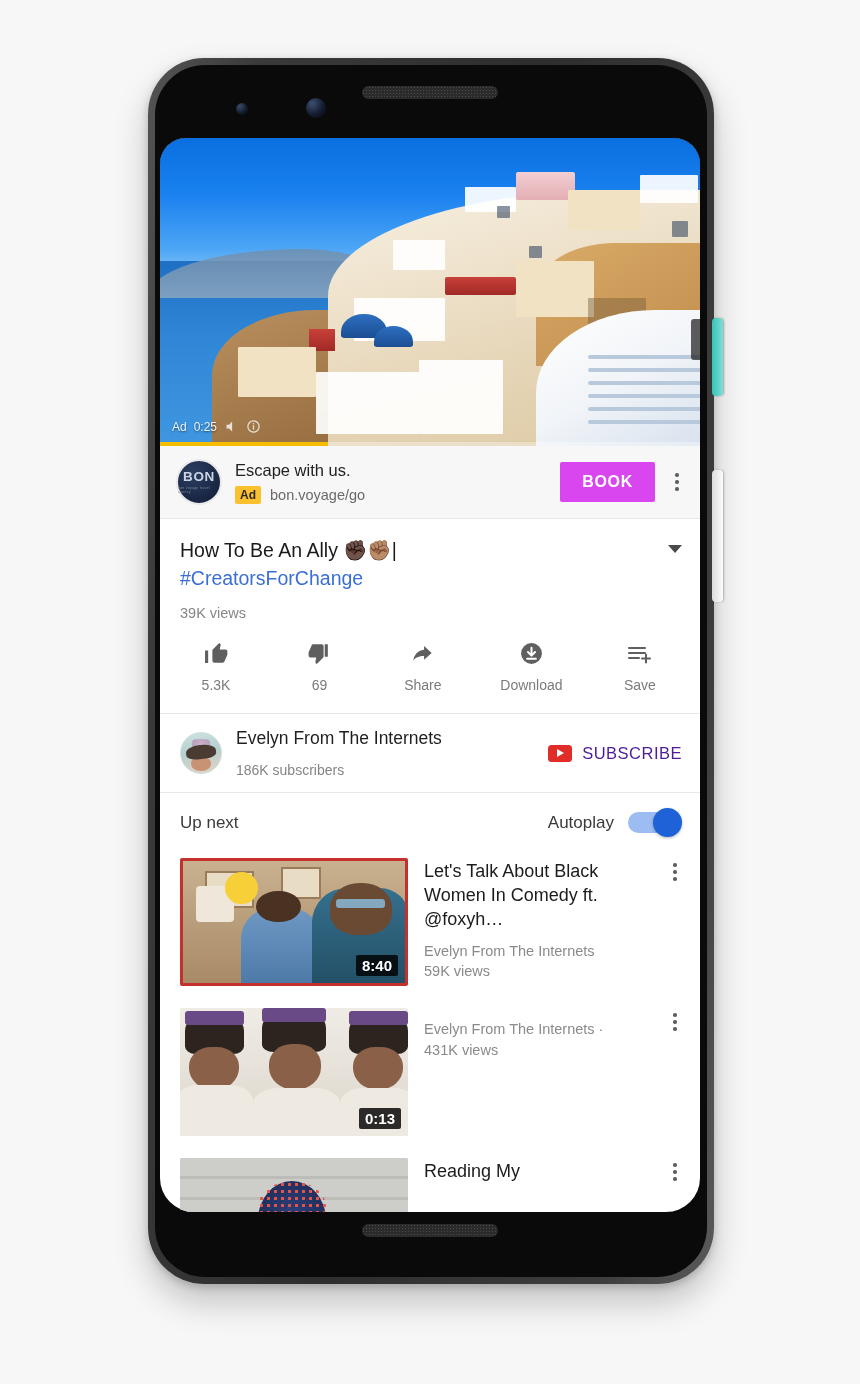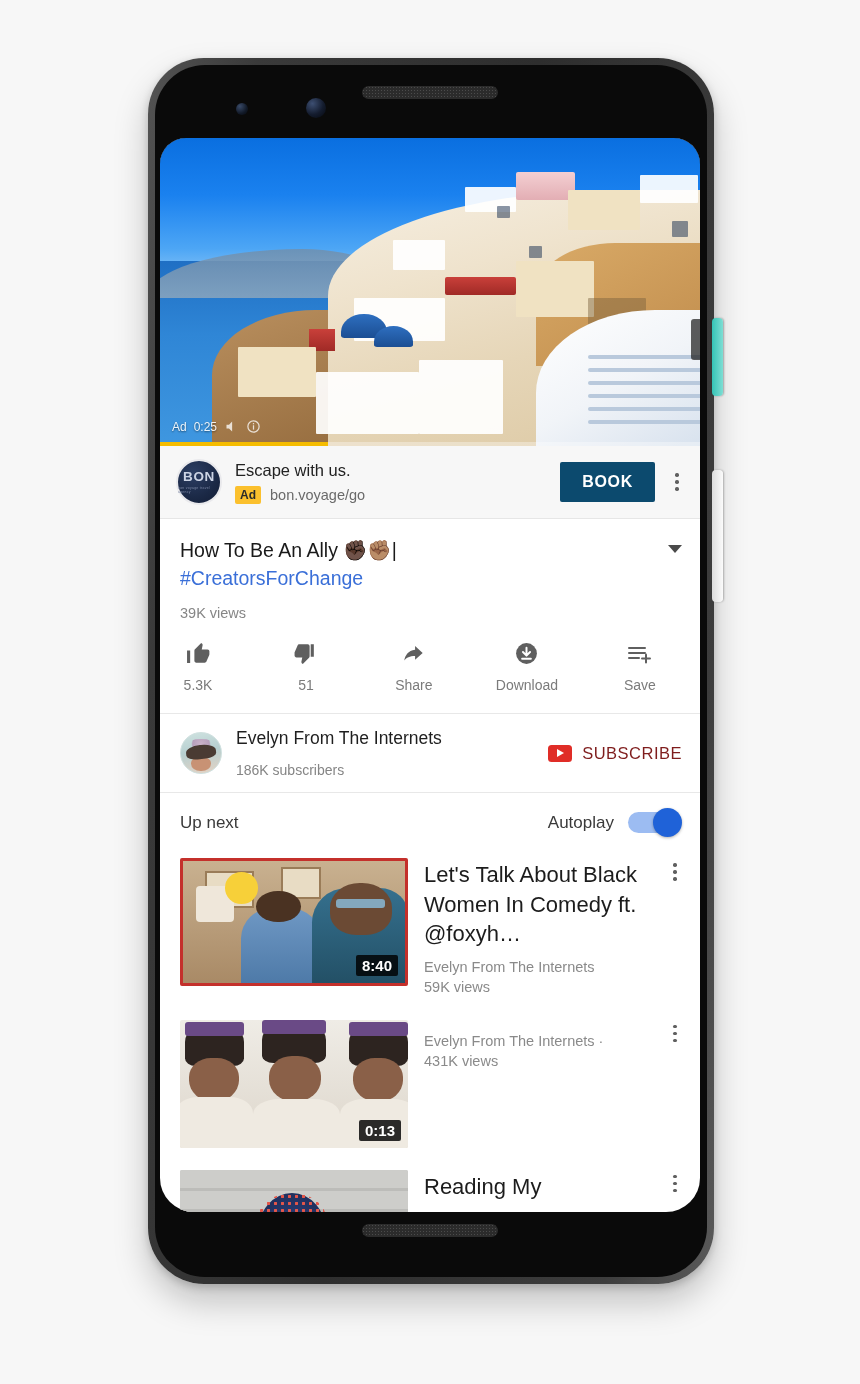--- a/index.html
+++ b/index.html
@@ -106,58 +106,58 @@
     display:flex; flex-direction:column; align-items:center; justify-content:center;
     border:2px solid #e9e9ec; }
   #ad-advertiser-avatar .logo-text { color:#ccd4e4; font-size:13.5px; font-weight:bold; letter-spacing:.6px; line-height:1; }
   #ad-advertiser-avatar .logo-tag { color:#7d89a6; font-size:3.4px; letter-spacing:.3px; margin-top:2px; }
   #ad-banner-text { flex:1 1 auto; min-width:0; }
   #ad-headline { font-size:16.5px; color:#222; line-height:1.25; }
   #ad-url-row { display:flex; align-items:center; gap:9px; margin-top:5px; }
   #ad-label-badge { background:#fbc02d; color:#2a2a2a; font-size:12px; font-weight:bold;
     padding:1px 5px; border-radius:2px; line-height:1.35; }
   #ad-display-url { font-size:14.5px; color:#6a6a6a; }
-  #ad-cta-button { background:#0c4a6e; color:#fff; font-size:16px; font-weight:bold;
+  #ad-cta-button { background:#d946ef; color:#fff; font-size:16px; font-weight:bold;
     letter-spacing:.7px; padding:11px 22px; border-radius:2px; flex:0 0 auto; }
   .kebab { width:18px; flex:0 0 auto; display:flex; flex-direction:column; align-items:center; gap:3.5px; }
   .kebab i { width:3.4px; height:3.4px; border-radius:50%; background:#606060; display:block; }
 
   
   #video-meta { padding: 18px 18px 0 20px; }
   #title-row { display:flex; align-items:flex-start; gap:10px; }
   #video-title { flex:1 1 auto; font-size:19.5px; color:#1a1a1a; line-height:1.42; }
   #video-title .hashtag { color:#3a6fd8; }
   #expand-chevron { flex:0 0 auto; margin-top:8px; width:0; height:0;
     border-left:7px solid transparent; border-right:7px solid transparent; border-top:8px solid #4a4a4a; }
   #view-count { margin-top:13px; font-size:14.5px; color:#868686; }
 
   
   #action-bar { display:flex; justify-content:space-between; align-items:flex-start;
-    padding: 19px 34px 20px 12px; border-bottom:1px solid #e8e8e8; }
+    padding: 19px 34px 20px 30px; border-bottom:1px solid #e8e8e8; }
   .action-item { display:flex; flex-direction:column; align-items:center; gap:11px; min-width:52px; }
   .action-label { font-size:14px; color:#7b7b7b; }
   .action-icon { height:26px; display:flex; align-items:flex-end; justify-content:center; color:#5f5f5f; }
 
   
   #channel-row { display:flex; align-items:center; gap:14px;
     padding: 14px 14px 14px 20px; border-bottom:1px solid #e8e8e8; }
   #channel-avatar { width:42px; height:42px; border-radius:50%; flex:0 0 auto; overflow:hidden;
     background: linear-gradient(170deg,#cfe2e0 0%,#b6cfd0 46%,#e6d3c4 100%);
     border:1.5px solid #cfe0df; position:relative; }
   #channel-avatar .hairmass { position:absolute; left:12%; top:30%; width:76%; height:34%;
     background:#4a3b33; border-radius:48% 48% 36% 36%; transform: rotate(-6deg); }
   #channel-avatar .face { position:absolute; left:26%; top:58%; width:48%; height:36%;
     background:#c89274; border-radius:42% 42% 50% 50%; }
   #channel-avatar .topglow { position:absolute; left:18%; top:14%; width:64%; height:26%;
     background: radial-gradient(circle,#cbb2c9 0%, #b79fbb 60%, transparent 70%); border-radius:50%; }
   #channel-text { flex:1 1 auto; min-width:0; }
   #channel-name { font-size:17.5px; color:#1f1f1f; }
   #subscriber-count { font-size:14px; color:#858585; margin-top:13px; }
   #subscribe-button { display:flex; align-items:center; gap:10px; flex:0 0 auto; padding-right:4px; }
-  #subscribe-label { color:#7f1d1d; font-size:16.5px; letter-spacing:.5px; }
+  #subscribe-label { color:#4c1d95; font-size:16.5px; letter-spacing:.5px; }
   .yt-play-badge { width:24px; height:17px; background:#e02d27; border-radius:3.5px;
     display:flex; align-items:center; justify-content:center; }
   .yt-play-badge .tri { width:0;height:0;border-left:7px solid #fff;
     border-top:4.5px solid transparent;border-bottom:4.5px solid transparent; margin-left:1.5px; }
 
   
   #upnext-header { display:flex; align-items:center; justify-content:space-between;
     padding: 19px 20px 17px 20px; }
   #upnext-label { font-size:17px; color:#3a3a3a;text-align:center; }
   #autoplay-group { display:flex; align-items:center; gap:14px; }
@@ -167,21 +167,21 @@
   #autoplay-toggle .knob { position:absolute; right:-2px; top:-4px; width:29px; height:29px;
     border-radius:50%; background:#1f62d8; box-shadow:0 1px 3px rgba(0,0,0,.3); }
 
   .video-item { display:flex; gap:16px; padding: 8px 16px 14px 20px; align-items:flex-start; }
   .thumb { position:relative; width:228px; height:128px; flex:0 0 auto; overflow:hidden;
     border-radius:2px; background:#2b2b2b; }
   .thumb.active { border:3px solid #c4302b; }
   .duration-badge { position:absolute; right:7px; bottom:7px; background:rgba(0,0,0,.82);
     color:#fff; font-size:15px; font-weight:bold; padding:2px 6px; border-radius:2px; }
   .item-text { flex:1 1 auto; min-width:0; padding-top:2px; }
-  .item-title { font-size:22px; color:#1c1c1c; line-height:1.33; }
+  .item-title { font-size:18px; color:#1c1c1c; line-height:1.33; }
   .item-channel { font-size:14.5px; color:#8a8a8a; margin-top:9px; line-height:1.4; }
   .item-views { font-size:14.5px; color:#8a8a8a; line-height:1.4; }
   .item-kebab { margin-top:5px; }
 
   
   .t1 { background: linear-gradient(165deg,#d9c7ae 0%,#c9ab88 40%,#8e6f50 100%); }
   .t1 .wall { position:absolute; inset:0; background: linear-gradient(180deg,#c9b190,#a98a66); }
   .t1 .pic { position:absolute; background:#e8dcc4; border:2px solid #9a7c58; }
   .t1 .personA { position:absolute; left:26%; bottom:0; width:36%; height:62%;
     background: linear-gradient(180deg,#6f98c4,#4e7aa8); border-radius:40% 40% 0 0; }
@@ -335,21 +335,21 @@
         </svg>
       </div>
       <span class="action-label">5.3K</span>
     </div>
     <div class="action-item">
       <div class="action-icon">
         <svg width="25" height="25" viewBox="0 0 24 24" fill="#5f5f5f">
           <path d="M20 3h-3v12h3V3zM1.5 14c0 1 .8 1.8 1.8 1.8h5.6l-.85 4.1-.03.3c0 .4.17.78.44 1.05L9.4 22l6-6c.35-.35.55-.8.55-1.3V5c0-1-.8-1.8-1.8-1.8H6.05c-.74 0-1.38.45-1.65 1.1L1.68 10.65c-.08.2-.18.42-.18.65V14z"></path>
         </svg>
       </div>
-      <span class="action-label">51</span>
+      <span class="action-label">69</span>
     </div>
     <div class="action-item">
       <div class="action-icon">
         <svg width="26" height="26" viewBox="0 0 24 24" fill="#5f5f5f">
           <path d="M13 5.5V9C6.5 9.8 3.8 14.3 3 19c2.1-2.9 5-4.3 10-4.3v3.6l7-6.4-7-6.4z"></path>
         </svg>
       </div>
       <span class="action-label">Share</span>
     </div>
     <div class="action-item">

